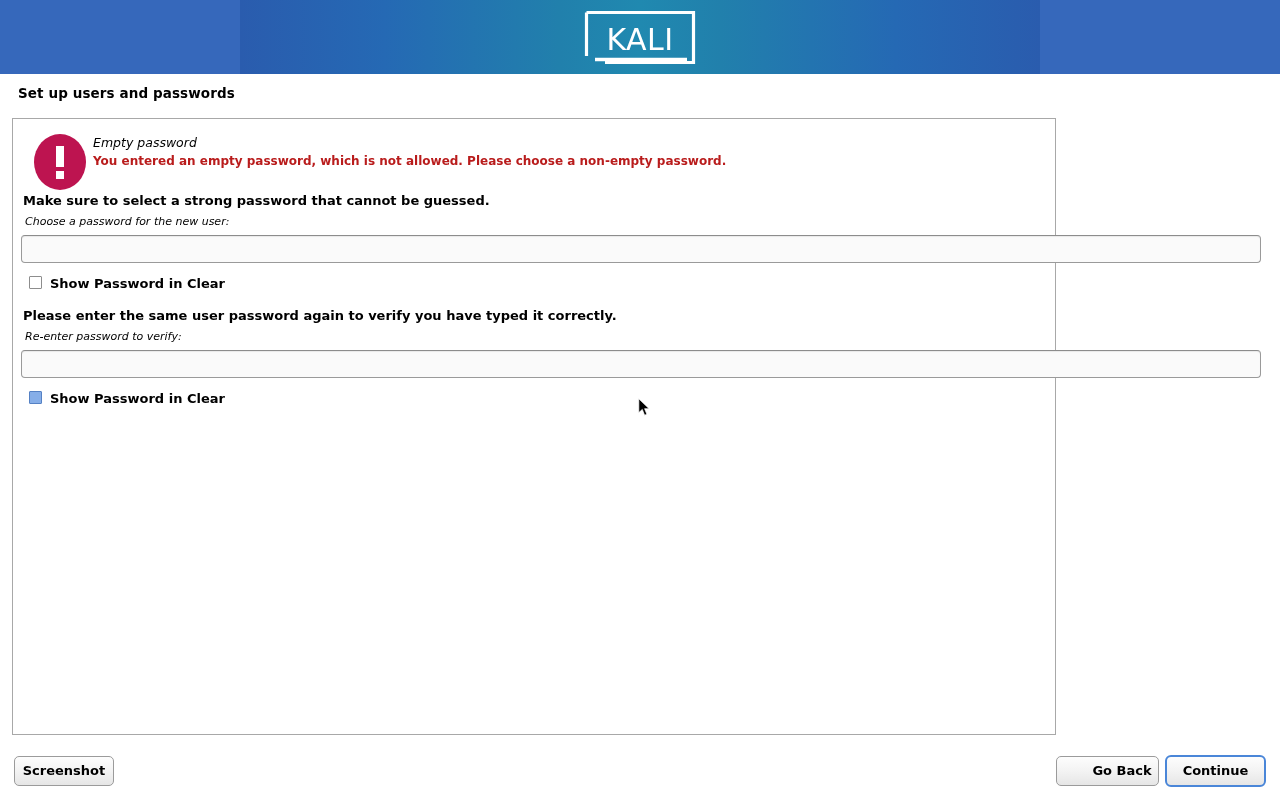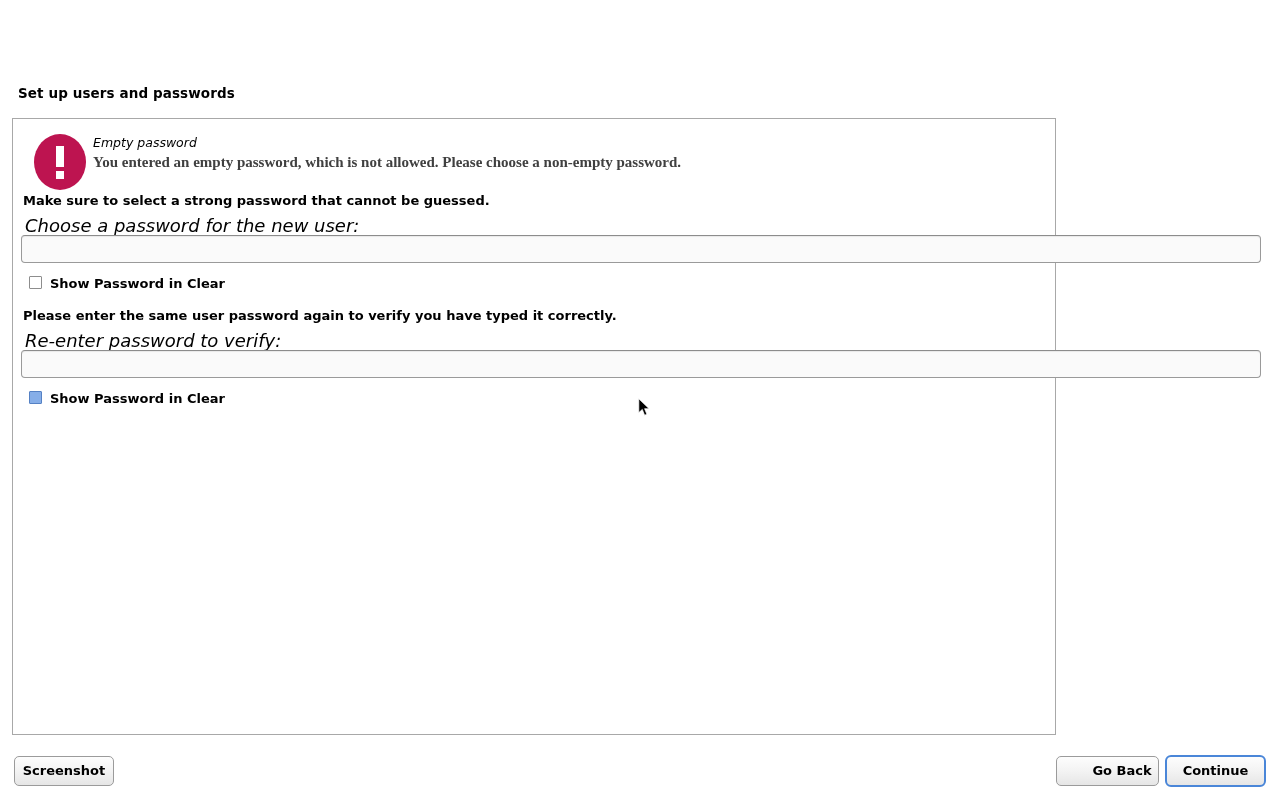--- a/index.html
+++ b/index.html
@@ -92,37 +92,36 @@
   .error-title {
     position: absolute;
     left: 70px; top: 8px;
     font-size: 12.5px;
     font-style: italic;
     color: #000000;
   }
   .error-body {
     position: absolute;
     left: 70px; top: 27px;
-    font-size: 15px;
-    font-weight: bold;
-    color: #404040;
-    font-family: Liberation Serif, serif;
+    font-size: 12px;
+    font-weight: bold;
+    color: #b91c1c;
   }
 
   
   .strong-note {
     position: absolute;
     left: 10px; top: 74px;
     font-size: 13px;
     font-weight: bold;
     color: #000000;
   }
   .field-label {
     position: absolute;
-    font-size: 18px;
+    font-size: 11px;
     font-style: italic;
     color: #000000;
   }
   .label-pass1 { left: 12px; top: 96px; }
   .label-pass2 { left: 12px; top: 211px; }
 
   .verify-note {
     position: absolute;
     left: 10px; top: 189px;
     font-size: 13px;
@@ -208,20 +207,30 @@
     left: 638px; top: 398px;
     width: 12px; height: 19px;
     pointer-events: none;
   }
 </style>
 </head>
 <body>
 
 <div id="app">
 
+  <div class="banner">
+    <div class="banner-gradient"></div>
+    <svg class="banner-logo" viewBox="0 0 114 57">
+
+      <path d="M3.5 3.5 H110.5 V53.5 H22" fill="none" stroke="#ffffff" stroke-width="3.2"></path>
+      <path d="M3.5 3.5 V47" fill="none" stroke="#ffffff" stroke-width="3.2"></path>
+      <path d="M12 50.5 H104" fill="none" stroke="#ffffff" stroke-width="3.6"></path>
+      <text x="57" y="41" text-anchor="middle" font-family="&quot;DejaVu Sans&quot;, &quot;Liberation Sans&quot;, sans-serif" font-size="30" fill="#ffffff" letter-spacing="0.5">KALI</text>
+    </svg>
+  </div>
 
   <div class="page-title">Set up users and passwords</div>
 
   <div class="panel">
 
     <div class="error-row">
       <div class="error-icon">
         <div class="bang-bar"></div>
         <div class="bang-dot"></div>
       </div>

